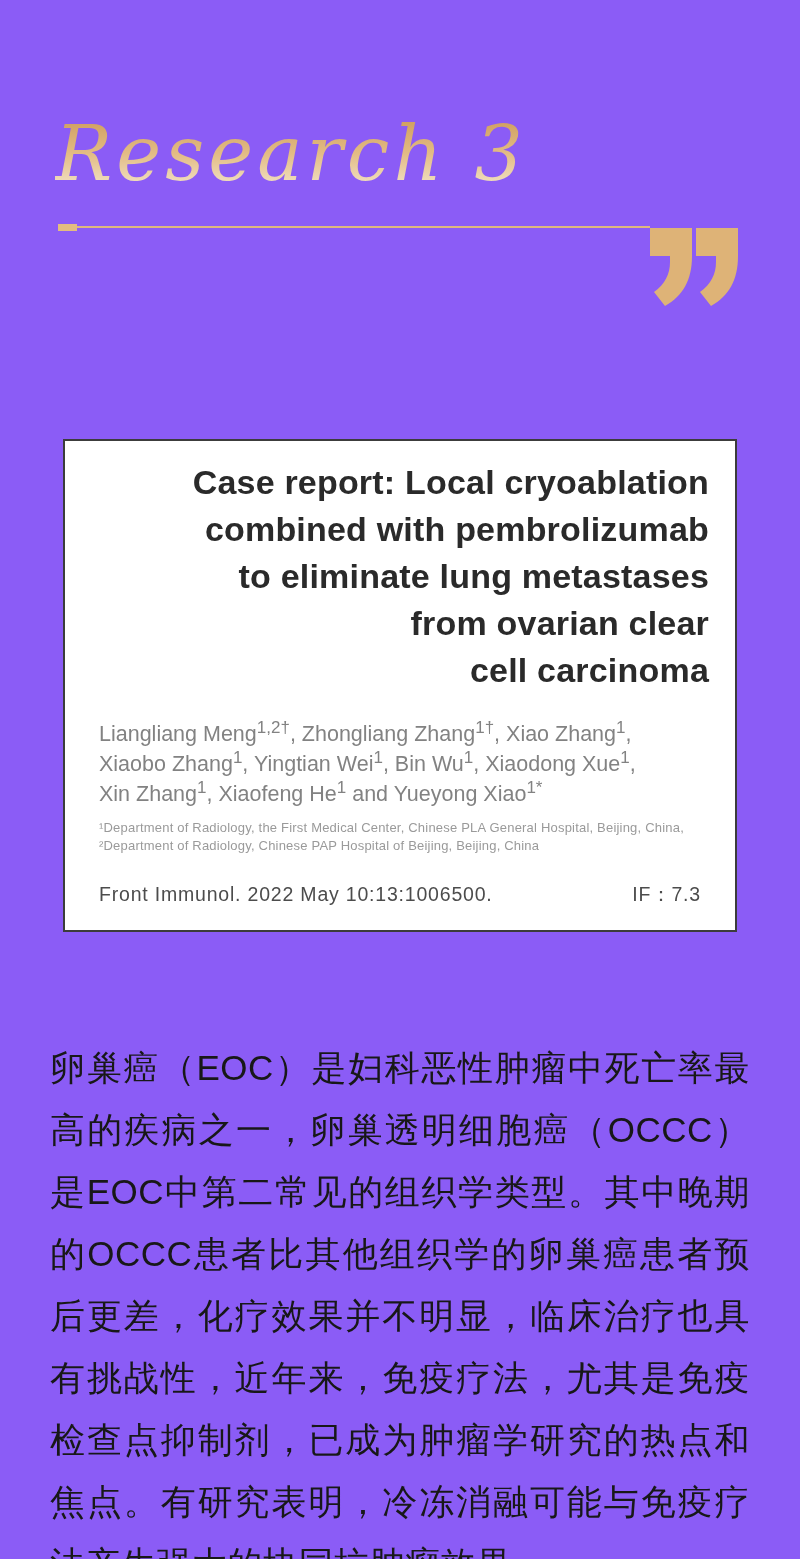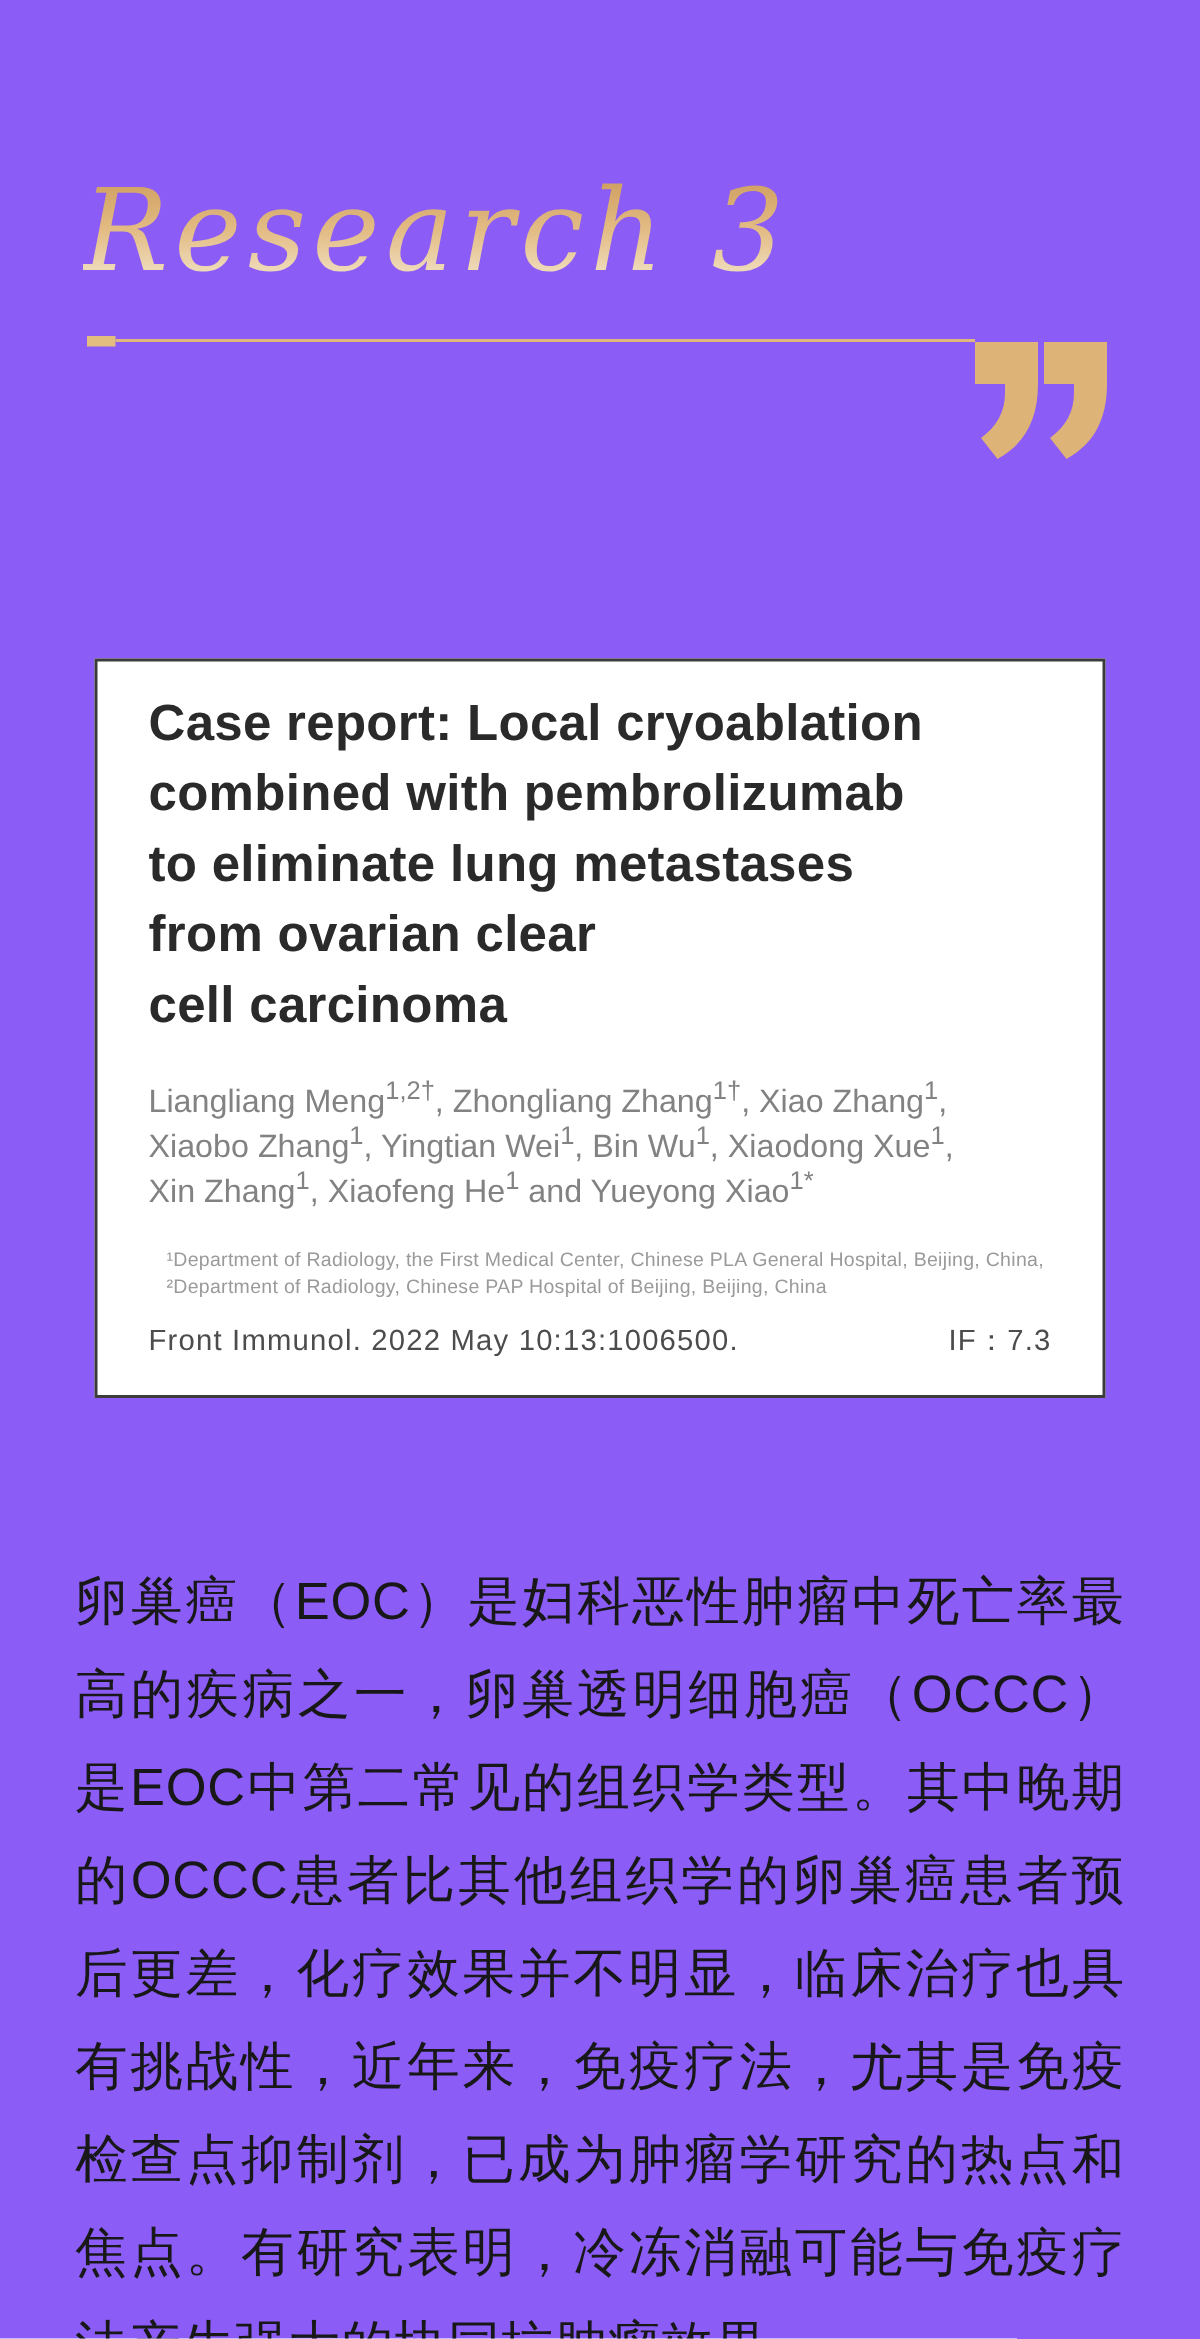--- a/index.html
+++ b/index.html
@@ -34,29 +34,29 @@
   }
 
   
   .paper-card{
     position:absolute;left:63px;top:439px;width:674px;height:493px;
     border:2px solid #3c3c3c;box-sizing:border-box;background:#fff;
   }
   .paper-title{
     position:absolute;left:34px;right:26px;top:18px;margin:0;
     font-size:34px;line-height:47px;font-weight:600;
-    color:#2a2a2a;white-space:pre-line;letter-spacing:0.2px;
+    color:#2a2a2a;white-space:pre-line;letter-spacing:0.2px;text-align:right;
   }
   .paper-authors{
     position:absolute;left:34px;right:26px;top:278px;margin:0;
     font-size:21.5px;line-height:30px;color:#828282;white-space:pre-line;
   }
   .paper-authors sup{font-size:17px;line-height:0;}
   .paper-affils{
-    position:absolute;left:34px;right:26px;top:378px;margin:12px;
+    position:absolute;left:34px;right:26px;top:378px;margin:0;
     font-size:13px;line-height:17.5px;color:#9a9a9a;
     white-space:pre-line;letter-spacing:0.2px;
   }
   .pub-row{
     position:absolute;left:34px;right:34px;top:440px;
     display:flex;justify-content:space-between;align-items:baseline;
     font-size:19.5px;line-height:26px;color:#4c4c4c;letter-spacing:0.8px;
   }
 
   

